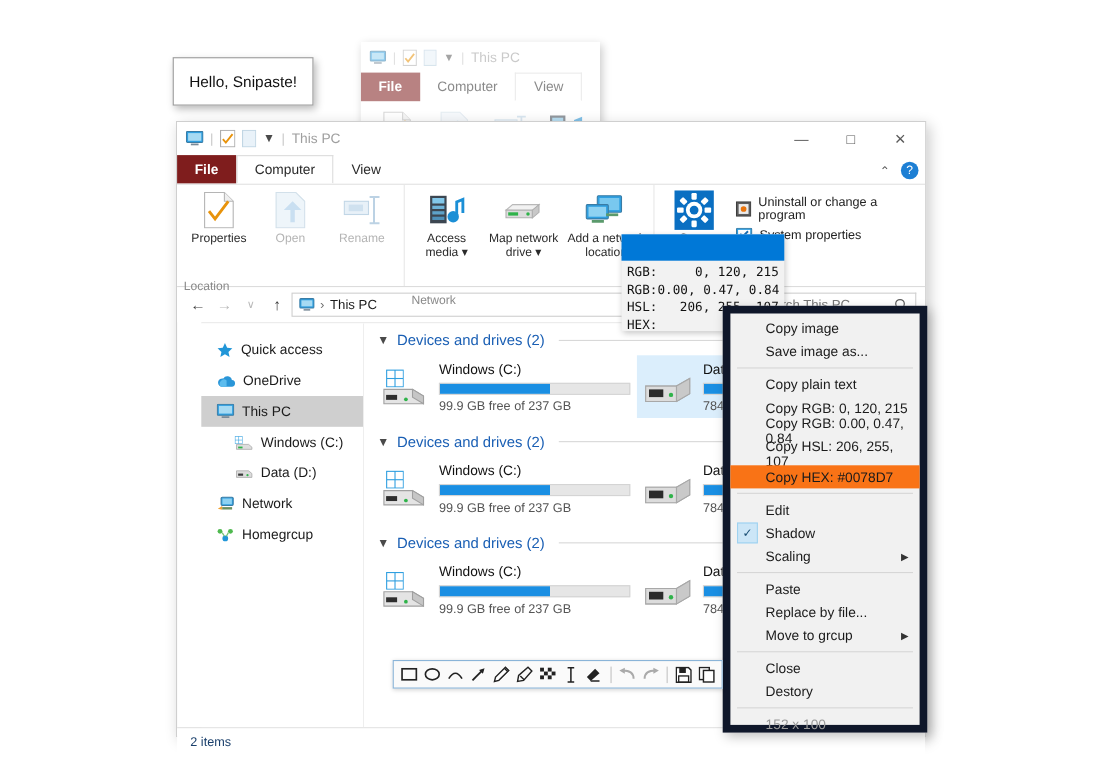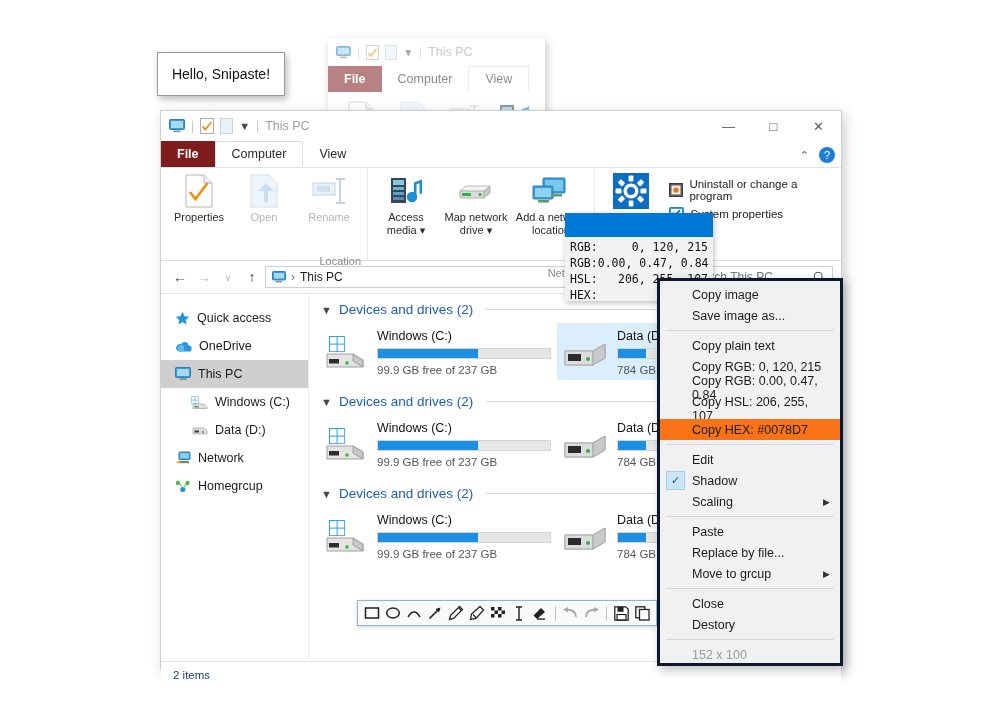--- a/index.html
+++ b/index.html
@@ -71,21 +71,21 @@
     font-size:11px;display:flex;align-items:center;justify-content:center;
   }
 
   
   .ribbon {
     height: 94px; background: #fff; border-top: 1px solid #e2e2e2; border-bottom: 1px solid #dcdcdc;
     display: flex; position: relative;
   }
   .rgroup { display:flex; flex-direction: column; height: 100%; position: relative; padding: 0 6px; }
   .rgroup .items { flex: 1; display: flex; align-items: flex-start; padding-top: 4px; gap: 1px; }
-  .rgroup .gname { text-align:right; font-size: 11px; color: #8a8a8a; padding-bottom: 3px; margin-top: 31px; }
+  .rgroup .gname { text-align:left; font-size: 11px; color: #8a8a8a; padding-bottom: 3px; margin-top: 31px; }
   .rgroup + .rgroup { border-left: 1px solid #e8e8e8; }
   .rbtn {
     width: 64px; display: flex; flex-direction: column; align-items: center; gap: 3px;
     font-size: 11px; color: #2b2b2b; text-align: center; line-height: 1.15; padding-top: 2px;
   }
   .rbtn.dim { color: #b4b4b4; }
   .rbtn .ico { height: 34px; display:flex; align-items:center; justify-content:center; }
   .rsmall { display:flex; flex-direction:column; justify-content:center; gap:5px; padding: 6px 4px 0 8px; }
   .rsmall .row { display:flex; align-items:center; gap:6px; font-size:11.5px; color:#222; }
 
@@ -96,21 +96,21 @@
   .addrfield {
     flex: 1; height: 22px; border: 1px solid #cfcfcf; background:#fff;
     display:flex; align-items:center; gap:5px; padding: 0 6px; font-size: 12px; color:#1c1c1c;
   }
   .searchfield {
     width: 150px; height: 22px; border:1px solid #cfcfcf; border-left:none; background:#fff;
     display:flex; align-items:center; justify-content: space-between; padding: 0 6px; font-size:12px; color:#777;
   }
 
   
-  .ebody { display:flex; height: 368px; border-top:1px solid #e4e4e4; }
+  .ebody { display:flex; height: 368px; border-top:1px solid #e4e4e4;margin-left:22px; }
   .nav {
     width: 148px; background:#fff; padding-top: 10px; font-size: 12.5px; color:#1b1b1b;
     border-right: 1px solid #eee;
   }
   .navitem { height: 28px; display:flex; align-items:center; gap:7px; padding-left: 14px; }
   .navitem.indent { padding-left: 30px; }
   .navitem.sel { background: #cfcfcf; }
 
   .content { flex:1; position: relative; overflow:hidden; background:#fff; }
   .grouphdr { display:flex; align-items:center; gap:7px; padding: 8px 10px 2px 12px; }
@@ -145,21 +145,21 @@
   }
   #picker .swatch { height: 24px; }
   #picker .rows { padding: 2px 5px 0 5px; }
   #picker .r { display:flex; height: 16px; align-items:center; white-space: pre; }
   #picker .lbl { width: 42px; }
   #picker .val { flex:1; text-align: right; }
 
   
   #ctxmenu {
     left: 657px; top: 278px; width: 186px; height: 388px;
-    background:#f1f1f1; border:3px solid #0f172a;
+    background:#f1f1f1; border:7px solid #0f172a;
     box-shadow: 3px 4px 10px rgba(0,0,0,.25);
     font-size: 12.5px; color:#1b1b1b; padding: 3px 0;
   }
   .mi { height: 21px; display:flex; align-items:center; padding-left: 32px; padding-right: 10px; position: relative; }
   .mi.hl { background:#f97316; }
   .mi.dis { color:#9a9a9a; }
   .mi .arrow { position:absolute; right: 10px; font-size: 9px; color:#333; }
   .mi .chk {
     position:absolute; left: 6px; top: 1px; width: 19px; height: 19px;
     background:#cce6f7; border:1px solid #9fd2f0; display:flex; align-items:center; justify-content:center;

